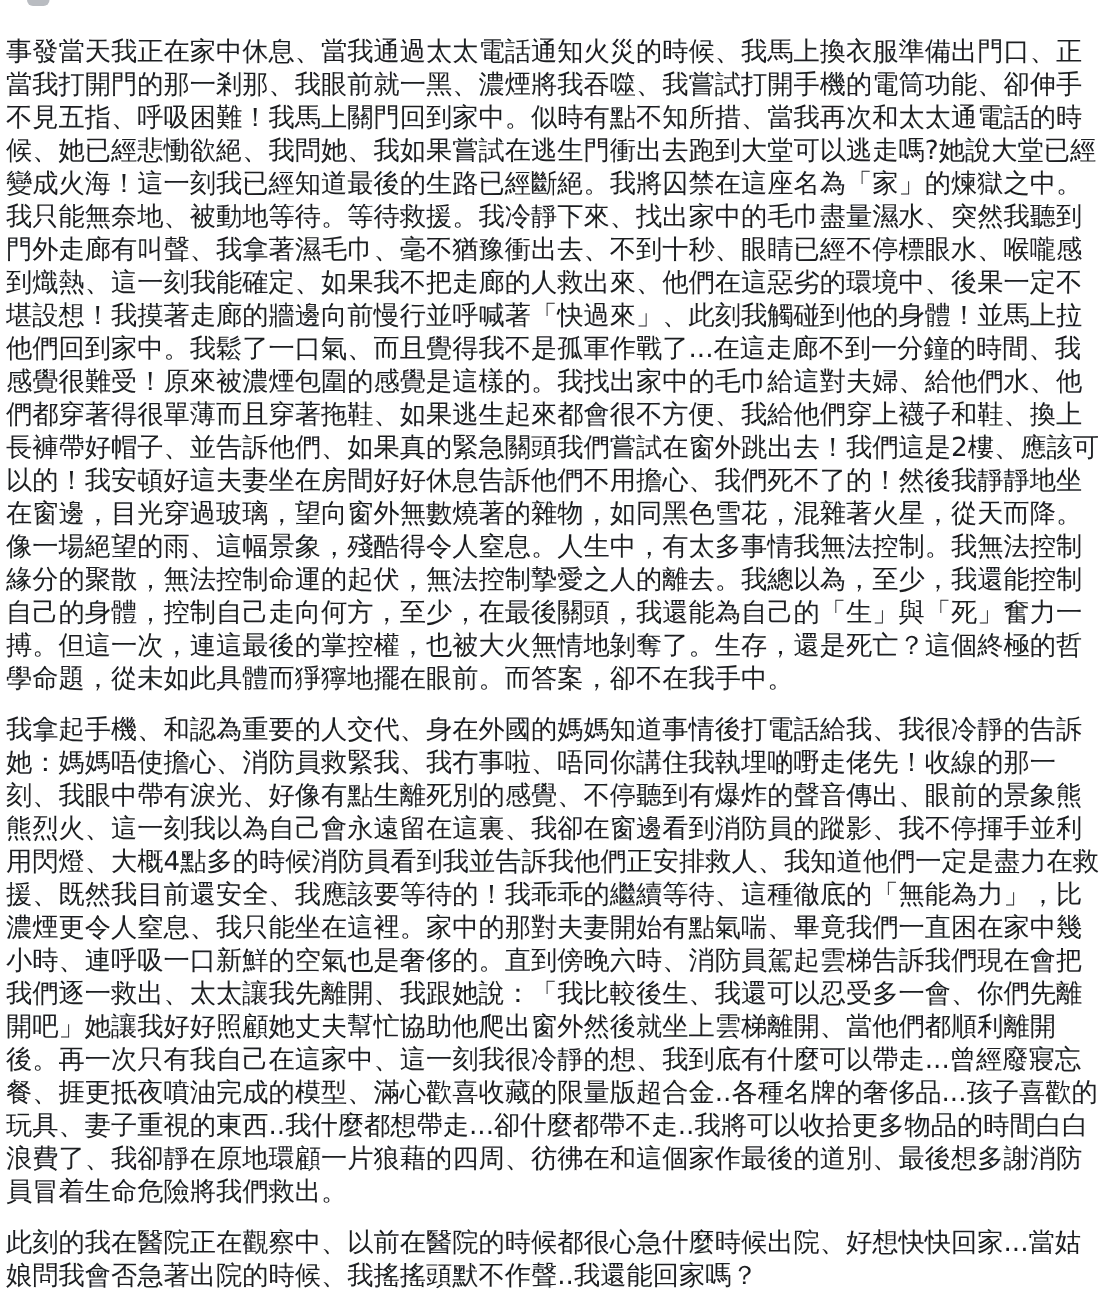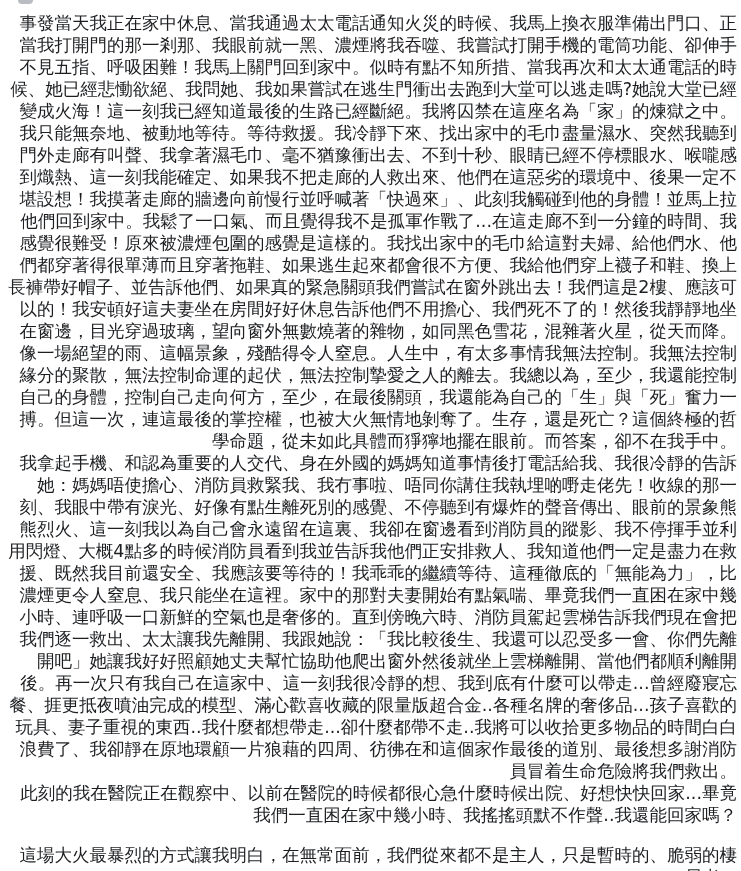--- a/index.html
+++ b/index.html
@@ -33,46 +33,46 @@
     height: 10px;
     border-radius: 4px;
     background: #b9bcc1;
   }
 
   .post-body {
     padding: 12px 4px 0 4px;
   }
 
   p.para {
-    margin: 0 0 0 0;
+    margin: 12px 0 0 0;
     font-size: 17.5px;
     line-height: 22px;
     letter-spacing: 0;
     word-break: break-word;
     white-space: normal;
-    text-align: right;
+    text-align: left;
   }
 
   
   p.para + p.para.spaced {
     margin-top: 18px;
   }
 </style>
 </head>
 <body style="background: rgb(255, 255, 255); color: rgb(28, 30, 33);">
 
 <div class="post-root">
 
   <div class="top-chip" style="background: rgb(185, 188, 193);"></div>
 
   <div class="post-body">
 
     <p class="para">事發當天我正在家中休息、當我通過太太電話通知火災的時候、我馬上換衣服準備出門口、正當我打開門的那一剎那、我眼前就一黑、濃煙將我吞噬、我嘗試打開手機的電筒功能、卻伸手不見五指、呼吸困難！我馬上關門回到家中。似時有點不知所措、當我再次和太太通電話的時候、她已經悲慟欲絕、我問她、我如果嘗試在逃生門衝出去跑到大堂可以逃走嗎?她說大堂已經變成火海！這一刻我已經知道最後的生路已經斷絕。我將囚禁在這座名為「家」的煉獄之中。我只能無奈地、被動地等待。等待救援。我冷靜下來、找出家中的毛巾盡量濕水、突然我聽到門外走廊有叫聲、我拿著濕毛巾、毫不猶豫衝出去、不到十秒、眼睛已經不停標眼水、喉嚨感到熾熱、這一刻我能確定、如果我不把走廊的人救出來、他們在這惡劣的環境中、後果一定不堪設想！我摸著走廊的牆邊向前慢行並呼喊著「快過來」、此刻我觸碰到他的身體！並馬上拉他們回到家中。我鬆了一口氣、而且覺得我不是孤軍作戰了...在這走廊不到一分鐘的時間、我感覺很難受！原來被濃煙包圍的感覺是這樣的。我找出家中的毛巾給這對夫婦、給他們水、他們都穿著得很單薄而且穿著拖鞋、如果逃生起來都會很不方便、我給他們穿上襪子和鞋、換上長褲帶好帽子、並告訴他們、如果真的緊急關頭我們嘗試在窗外跳出去！我們這是2樓、應該可以的！我安頓好這夫妻坐在房間好好休息告訴他們不用擔心、我們死不了的！然後我靜靜地坐在窗邊，目光穿過玻璃，望向窗外無數燒著的雜物，如同黑色雪花，混雜著火星，從天而降。像一場絕望的雨、這幅景象，殘酷得令人窒息。人生中，有太多事情我無法控制。我無法控制緣分的聚散，無法控制命運的起伏，無法控制摯愛之人的離去。我總以為，至少，我還能控制自己的身體，控制自己走向何方，至少，在最後關頭，我還能為自己的「生」與「死」奮力一搏。但這一次，連這最後的掌控權，也被大火無情地剝奪了。生存，還是死亡？這個終極的哲學命題，從未如此具體而猙獰地擺在眼前。而答案，卻不在我手中。</p>
 
     <p class="para">我拿起手機、和認為重要的人交代、身在外國的媽媽知道事情後打電話給我、我很冷靜的告訴她：媽媽唔使擔心、消防員救緊我、我冇事啦、唔同你講住我執埋啲嘢走佬先！收線的那一刻、我眼中帶有淚光、好像有點生離死別的感覺、不停聽到有爆炸的聲音傳出、眼前的景象熊熊烈火、這一刻我以為自己會永遠留在這裏、我卻在窗邊看到消防員的蹤影、我不停揮手並利用閃燈、大概4點多的時候消防員看到我並告訴我他們正安排救人、我知道他們一定是盡力在救援、既然我目前還安全、我應該要等待的！我乖乖的繼續等待、這種徹底的「無能為力」，比濃煙更令人窒息、我只能坐在這裡。家中的那對夫妻開始有點氣喘、畢竟我們一直困在家中幾小時、連呼吸一口新鮮的空氣也是奢侈的。直到傍晚六時、消防員駕起雲梯告訴我們現在會把我們逐一救出、太太讓我先離開、我跟她說：「我比較後生、我還可以忍受多一會、你們先離開吧」她讓我好好照顧她丈夫幫忙協助他爬出窗外然後就坐上雲梯離開、當他們都順利離開後。再一次只有我自己在這家中、這一刻我很冷靜的想、我到底有什麼可以帶走...曾經廢寢忘餐、捱更抵夜噴油完成的模型、滿心歡喜收藏的限量版超合金..各種名牌的奢侈品...孩子喜歡的玩具、妻子重視的東西..我什麼都想帶走...卻什麼都帶不走..我將可以收拾更多物品的時間白白浪費了、我卻靜在原地環顧一片狼藉的四周、彷彿在和這個家作最後的道別、最後想多謝消防員冒着生命危險將我們救出。</p>
 
-    <p class="para">此刻的我在醫院正在觀察中、以前在醫院的時候都很心急什麼時候出院、好想快快回家...畢竟我們一直困在家中幾小時、我搖搖頭默不作聲..我還能回家嗎？</p>
+    <p class="para">此刻的我在醫院正在觀察中、以前在醫院的時候都很心急什麼時候出院、好想快快回家...當姑娘問我會否急著出院的時候、我搖搖頭默不作聲..我還能回家嗎？</p>
 
     <p class="para spaced">這場大火最暴烈的方式讓我明白，在無常面前，我們從來都不是主人，只是暫時的、脆弱的棲居者。</p>
 
   </div>
 
 </div>
 
 </body></html>

